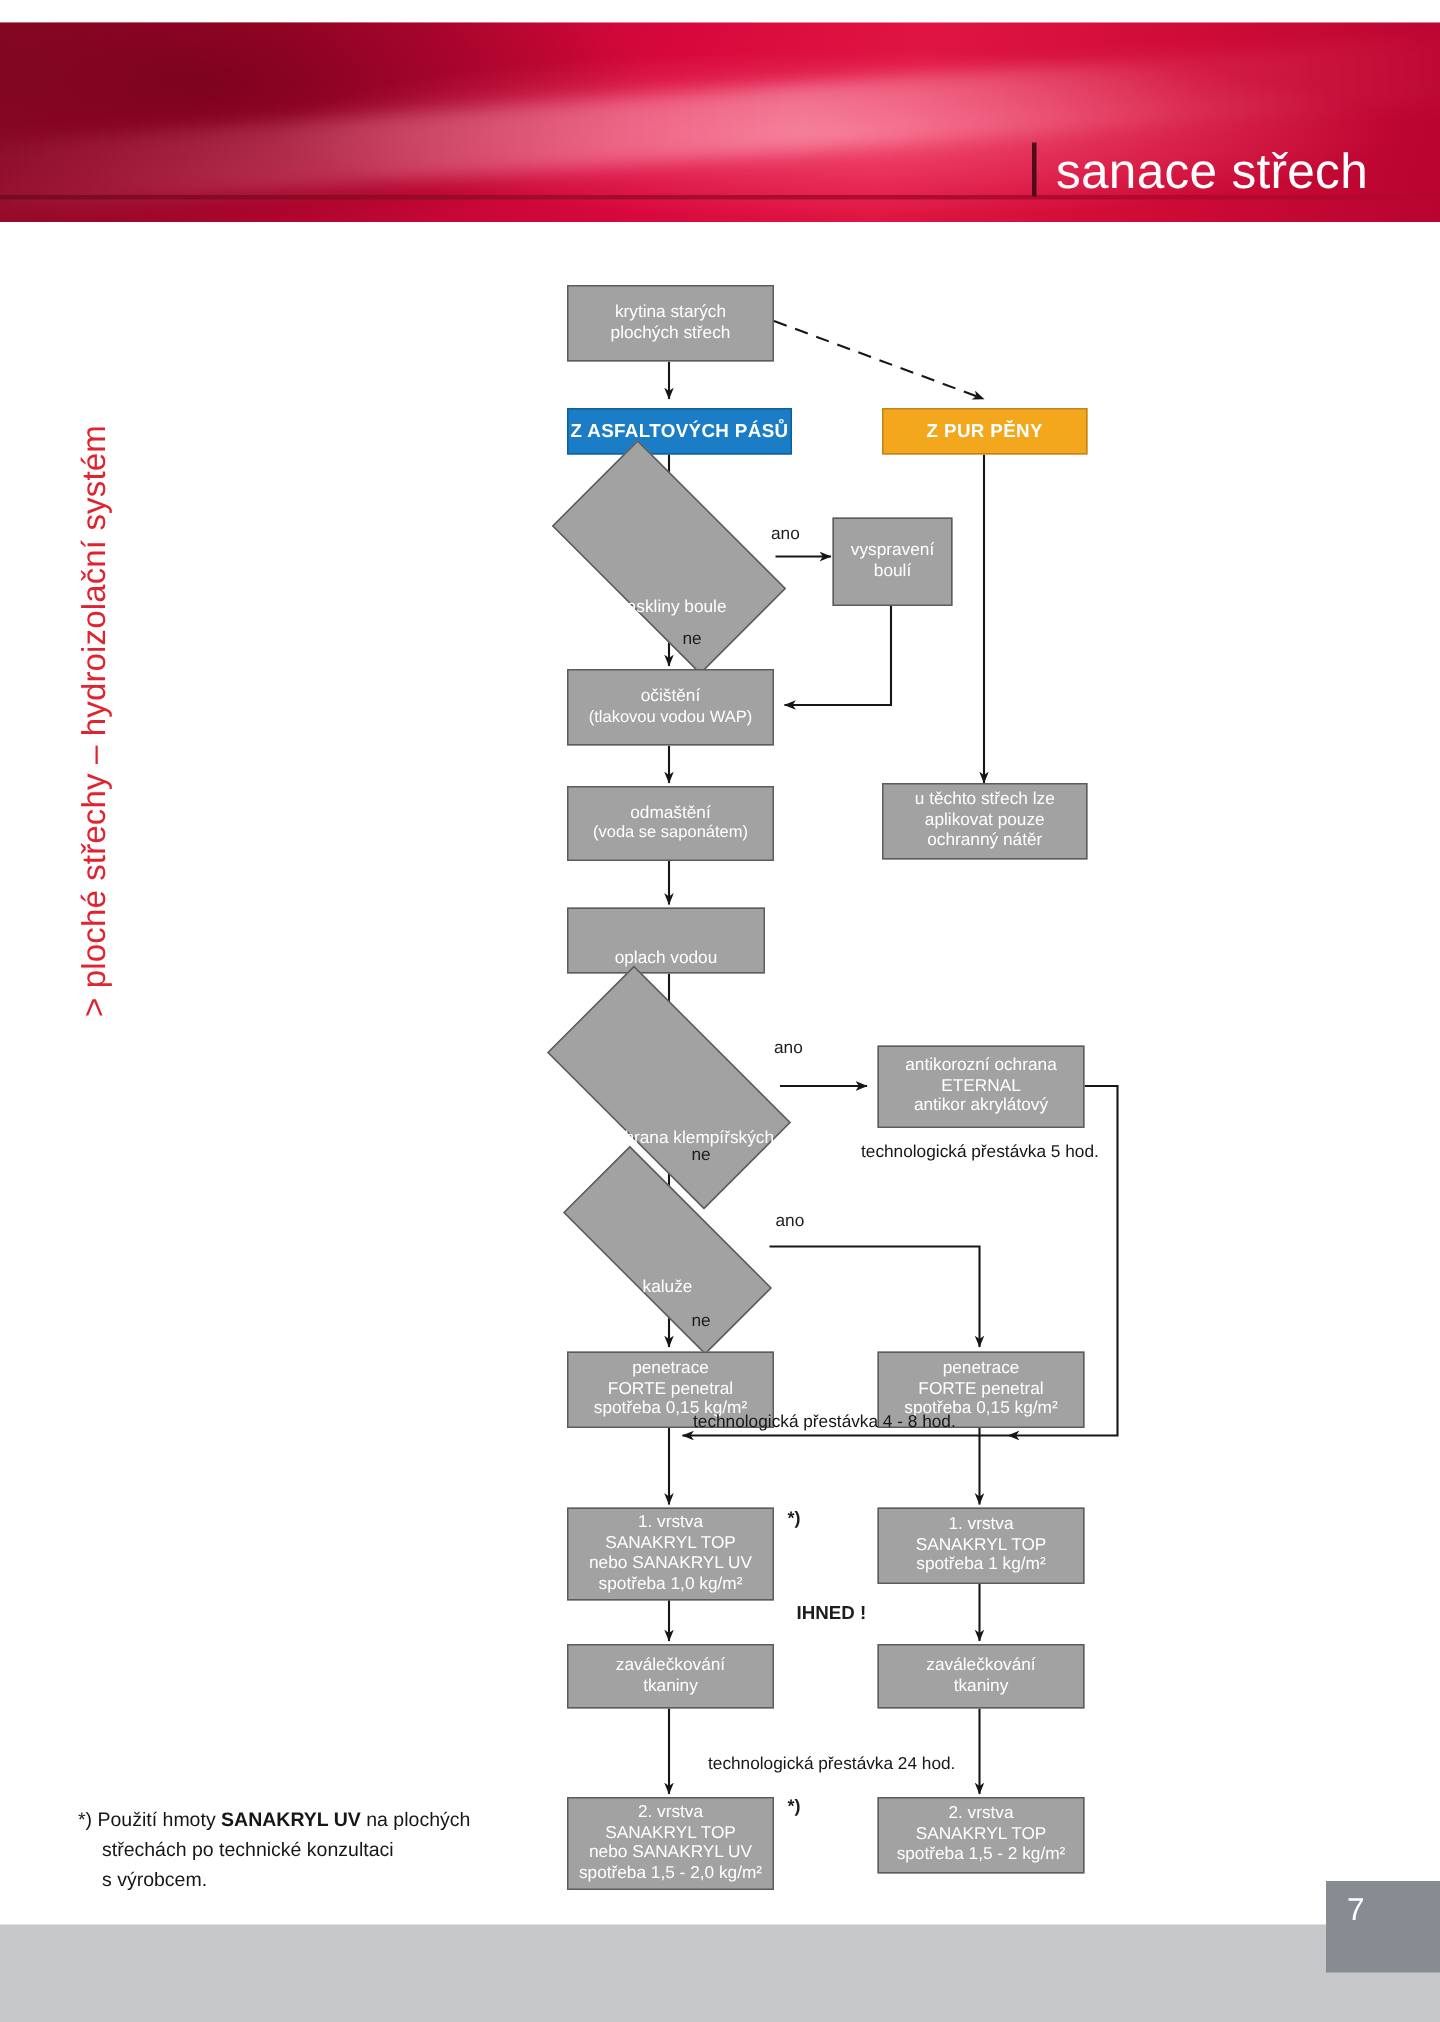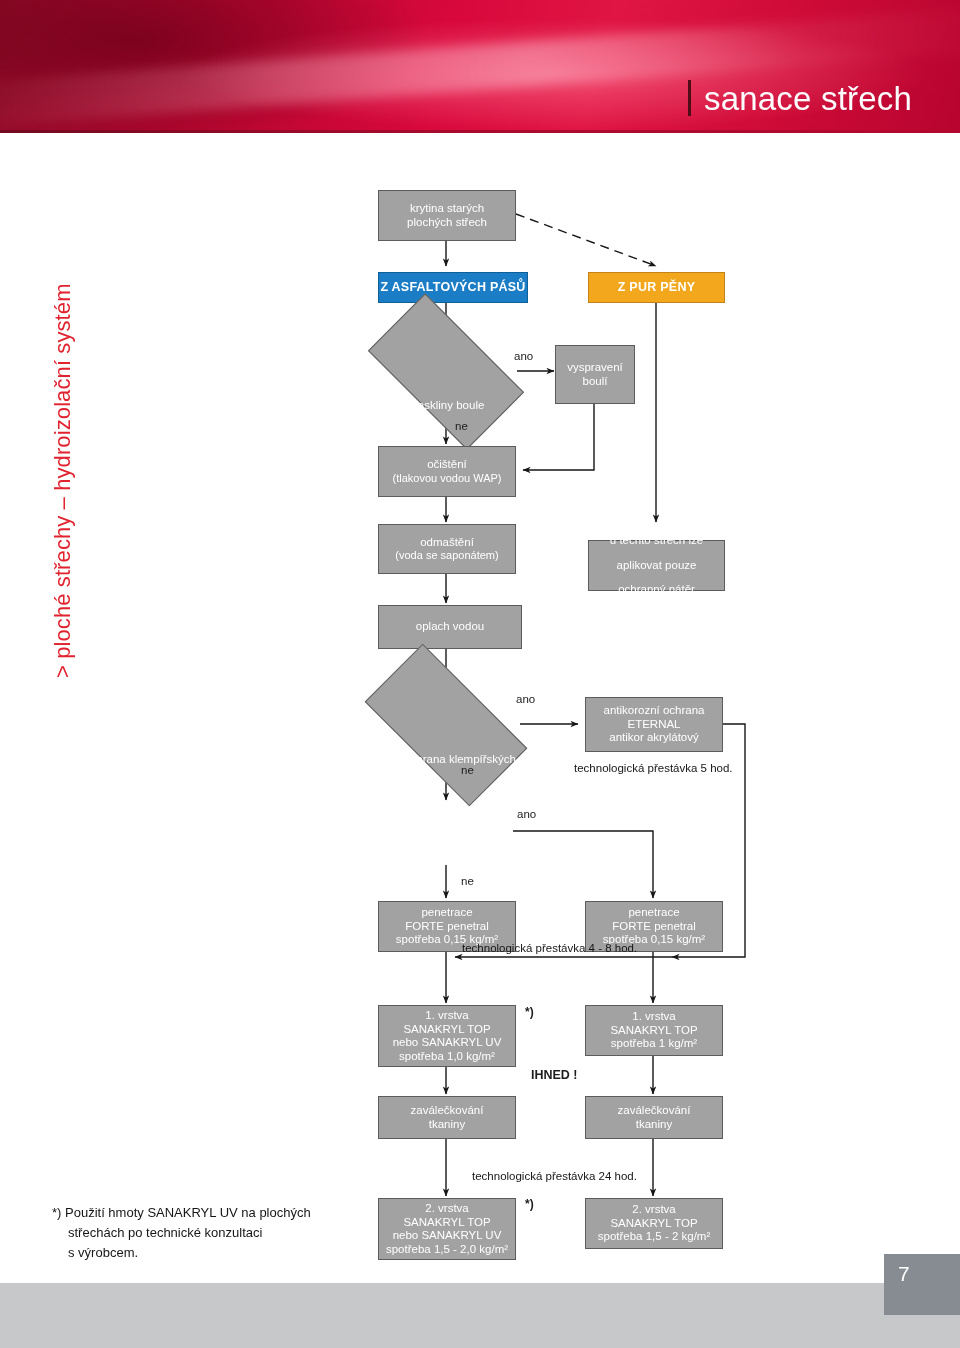--- a/index.html
+++ b/index.html
@@ -12,21 +12,21 @@
     height: 1348px;
     position: relative;
     overflow: hidden;
     font-family: "Liberation Sans", sans-serif;
     -webkit-font-smoothing: antialiased;
   }
 
   
   .banner {
     position: absolute;
-    left: 0; top: 0;
+    left: 0; top: 15px;
     width: 960px; height: 133px;
     background:
       radial-gradient(ellipse 600px 90px at 58% 56%, rgba(255,120,150,0.55) 0%, rgba(255,120,150,0.0) 62%),
       radial-gradient(ellipse 420px 150px at 14% 30%, rgba(110,0,25,0.75) 0%, rgba(110,0,25,0.0) 70%),
       linear-gradient(107deg, #8e0a26 0%, #b4062f 22%, #d8083c 46%, #e01543 62%, #cf0b37 80%, #b80430 100%);
     overflow: hidden;
   }
   .banner:after {
     content: "";
     position: absolute;
@@ -166,21 +166,21 @@
     position: absolute;
     left: 52px;
     top: 1203px;
     width: 330px;
     color: #161616;
     font-size: 13px;
     line-height: 20px;
   }
   .footnote .fn-line { display: block; white-space: nowrap; }
   .footnote .ind { padding-left: 16px; }
-  .footnote b { font-weight: 400; text-align: right; }
+  .footnote b { font-weight: 700; text-align: right; }
 
   
   .footer-bar {
     position: absolute;
     left: 0; top: 1283px;
     width: 960px; height: 65px;
     background: #c6c8ca;
   }
   .page-num-box {
     position: absolute;
@@ -293,45 +293,51 @@
   <div class="node" style="left:378px; top:446px; width:138px; height:51px;">
     <span class="l">očištění</span>
     <span class="l sub">(tlakovou vodou WAP)</span>
   </div>
 
   <div class="node" style="left:378px; top:524px; width:138px; height:50px;">
     <span class="l">odmaštění</span>
     <span class="l sub">(voda se saponátem)</span>
   </div>
 
-  <div class="node" style="left:588px; top:540px; width:137px; height:51px;gap:11px;">
+  <div class="node" style="left:588px; top:522px; width:137px; height:51px;">
     <span class="l">u těchto střech lze</span>
     <span class="l">aplikovat pouze</span>
     <span class="l">ochranný nátěr</span>
   </div>
 
-  <div class="node" style="left:378px; top:605px; width:144px; height:44px;">
+  <div class="node" style="left:378px; top:605px; width:132px; height:44px;justify-content:flex-end;">
     <span class="l">oplach vodou</span>
   </div>
 
   <div class="diamond" style="left:372px; top:684px; width:148px; height:82px;">
     <span class="dshape"></span>
     <span class="dtext">
       <span class="l">antikorozní</span>
       <span class="l">ochrana klempířských</span>
       <span class="l">prvků</span>
     </span>
   </div>
 
   <div class="node" style="left:585px; top:697px; width:138px; height:55px;">
     <span class="l">antikorozní ochrana</span>
     <span class="l">ETERNAL</span>
     <span class="l">antikor akrylátový</span>
   </div>
 
+  <div class="diamond" style="left:378px; top:802px; width:134px; height:63px;">
+    <span class="dshape"></span>
+    <span class="dtext">
+      <span class="l">kaluže</span>
+    </span>
+  </div>
 
   <div class="node" style="left:378px; top:901px; width:138px; height:51px;">
     <span class="l">penetrace</span>
     <span class="l">FORTE penetral</span>
     <span class="l">spotřeba 0,15 kg/m²</span>
   </div>
 
   <div class="node" style="left:585px; top:901px; width:138px; height:51px;">
     <span class="l">penetrace</span>
     <span class="l">FORTE penetral</span>

